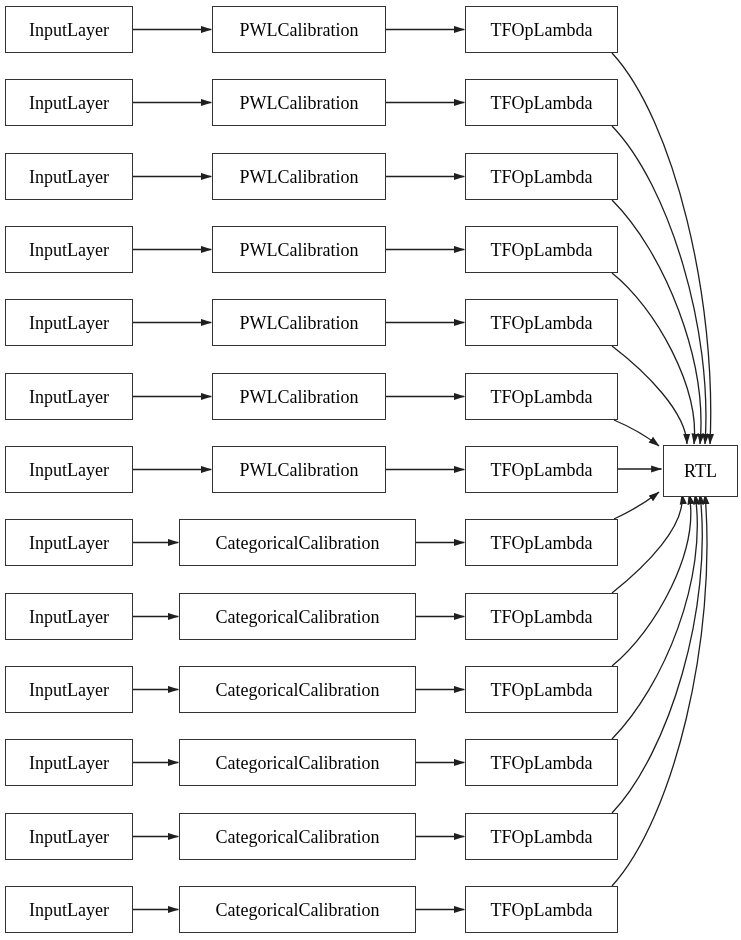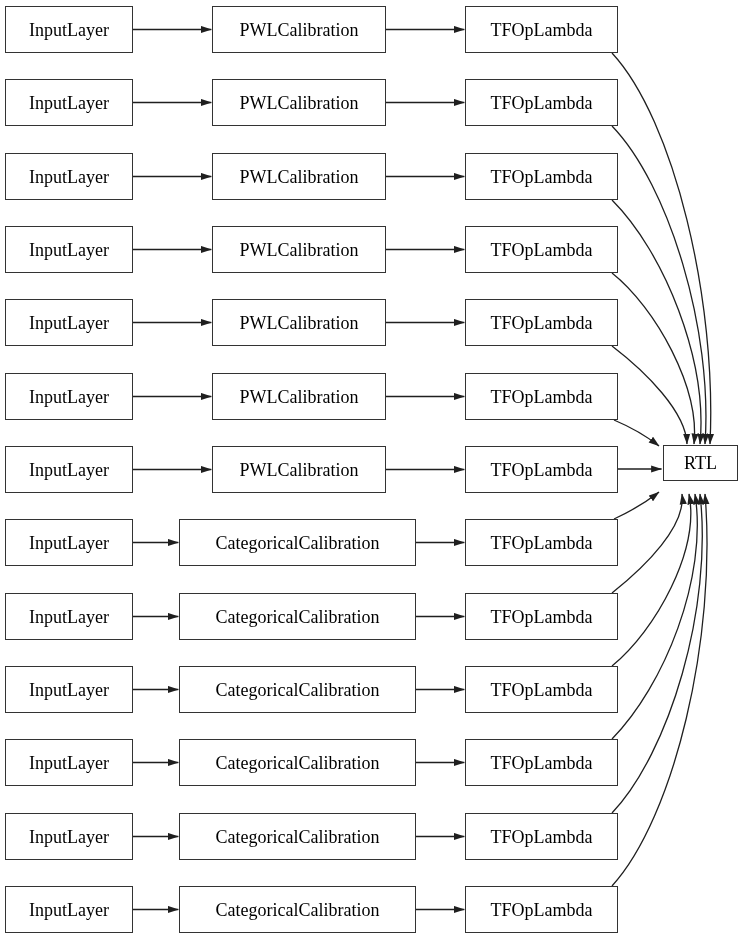--- a/index.html
+++ b/index.html
@@ -143,15 +143,15 @@
     <div class="node" style="left: 5px; top: 813px; width: 128px; height: 47px;">InputLayer</div>
     <div class="node" style="left: 179px; top: 813px; width: 237px; height: 47px;">CategoricalCalibration</div>
     <div class="node" style="left: 465px; top: 813px; width: 153px; height: 47px;">TFOpLambda</div>
   </div>
   <div class="row">
     <div class="node" style="left: 5px; top: 886px; width: 128px; height: 47px;">InputLayer</div>
     <div class="node" style="left: 179px; top: 886px; width: 237px; height: 47px;">CategoricalCalibration</div>
     <div class="node" style="left: 465px; top: 886px; width: 153px; height: 47px;">TFOpLambda</div>
   </div>
 
-  <div class="node" id="rtl" style="left: 663px; top: 445px; width: 75px; height: 36px;">RTL</div>
+  <div class="node" id="rtl" style="left: 663px; top: 445px; width: 75px; height: 52px;">RTL</div>
 
 </div>
 
 </body></html>

